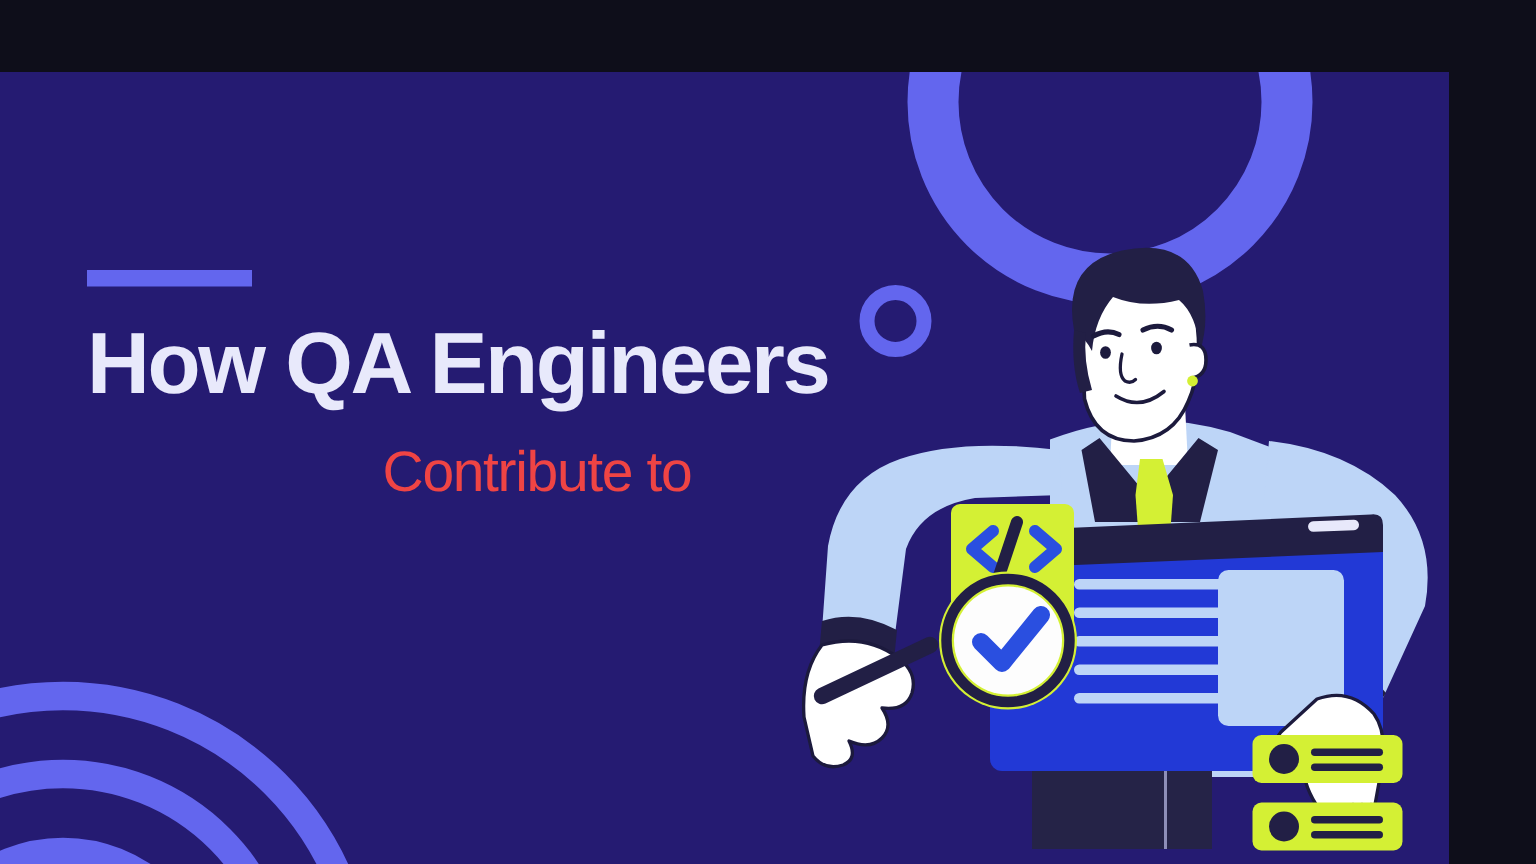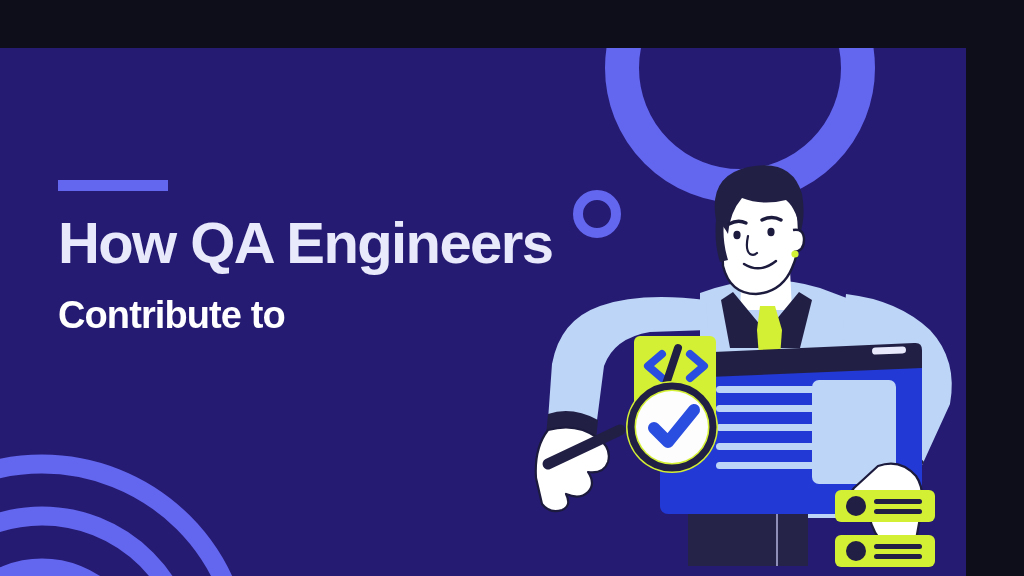--- a/index.html
+++ b/index.html
@@ -39,26 +39,27 @@
     font-size: 58px;
     font-weight: 700;
     line-height: 1.04;
     letter-spacing: -1.6px;
     color: #E8E9FB;
     margin: 0 0 18px 0;
     white-space: nowrap;
   }
   .title-sub {
     font-size: 38px;
-    font-weight: 700;
+    font-weight: 400;
     line-height: 1.28;
     letter-spacing: -0.9px;
-    color: #ffffff;
+    color: #ef4444;
     margin: 0;
     white-space: nowrap;
+    text-align: center;
   }
 </style>
 </head>
 <body>
 
 <div id="banner">
 
   <svg id="bg-svg" viewBox="0 0 1024 576">
     <defs>
       <clipPath id="clipFrame">

